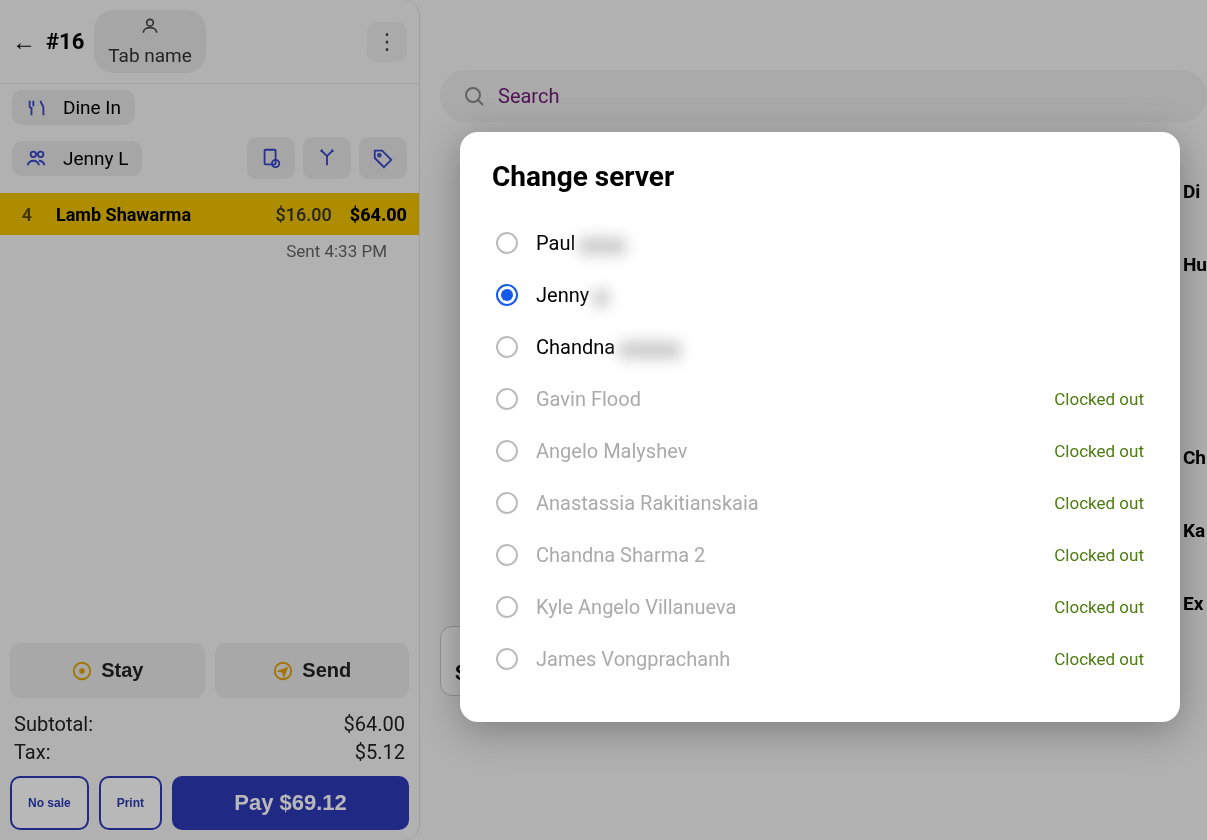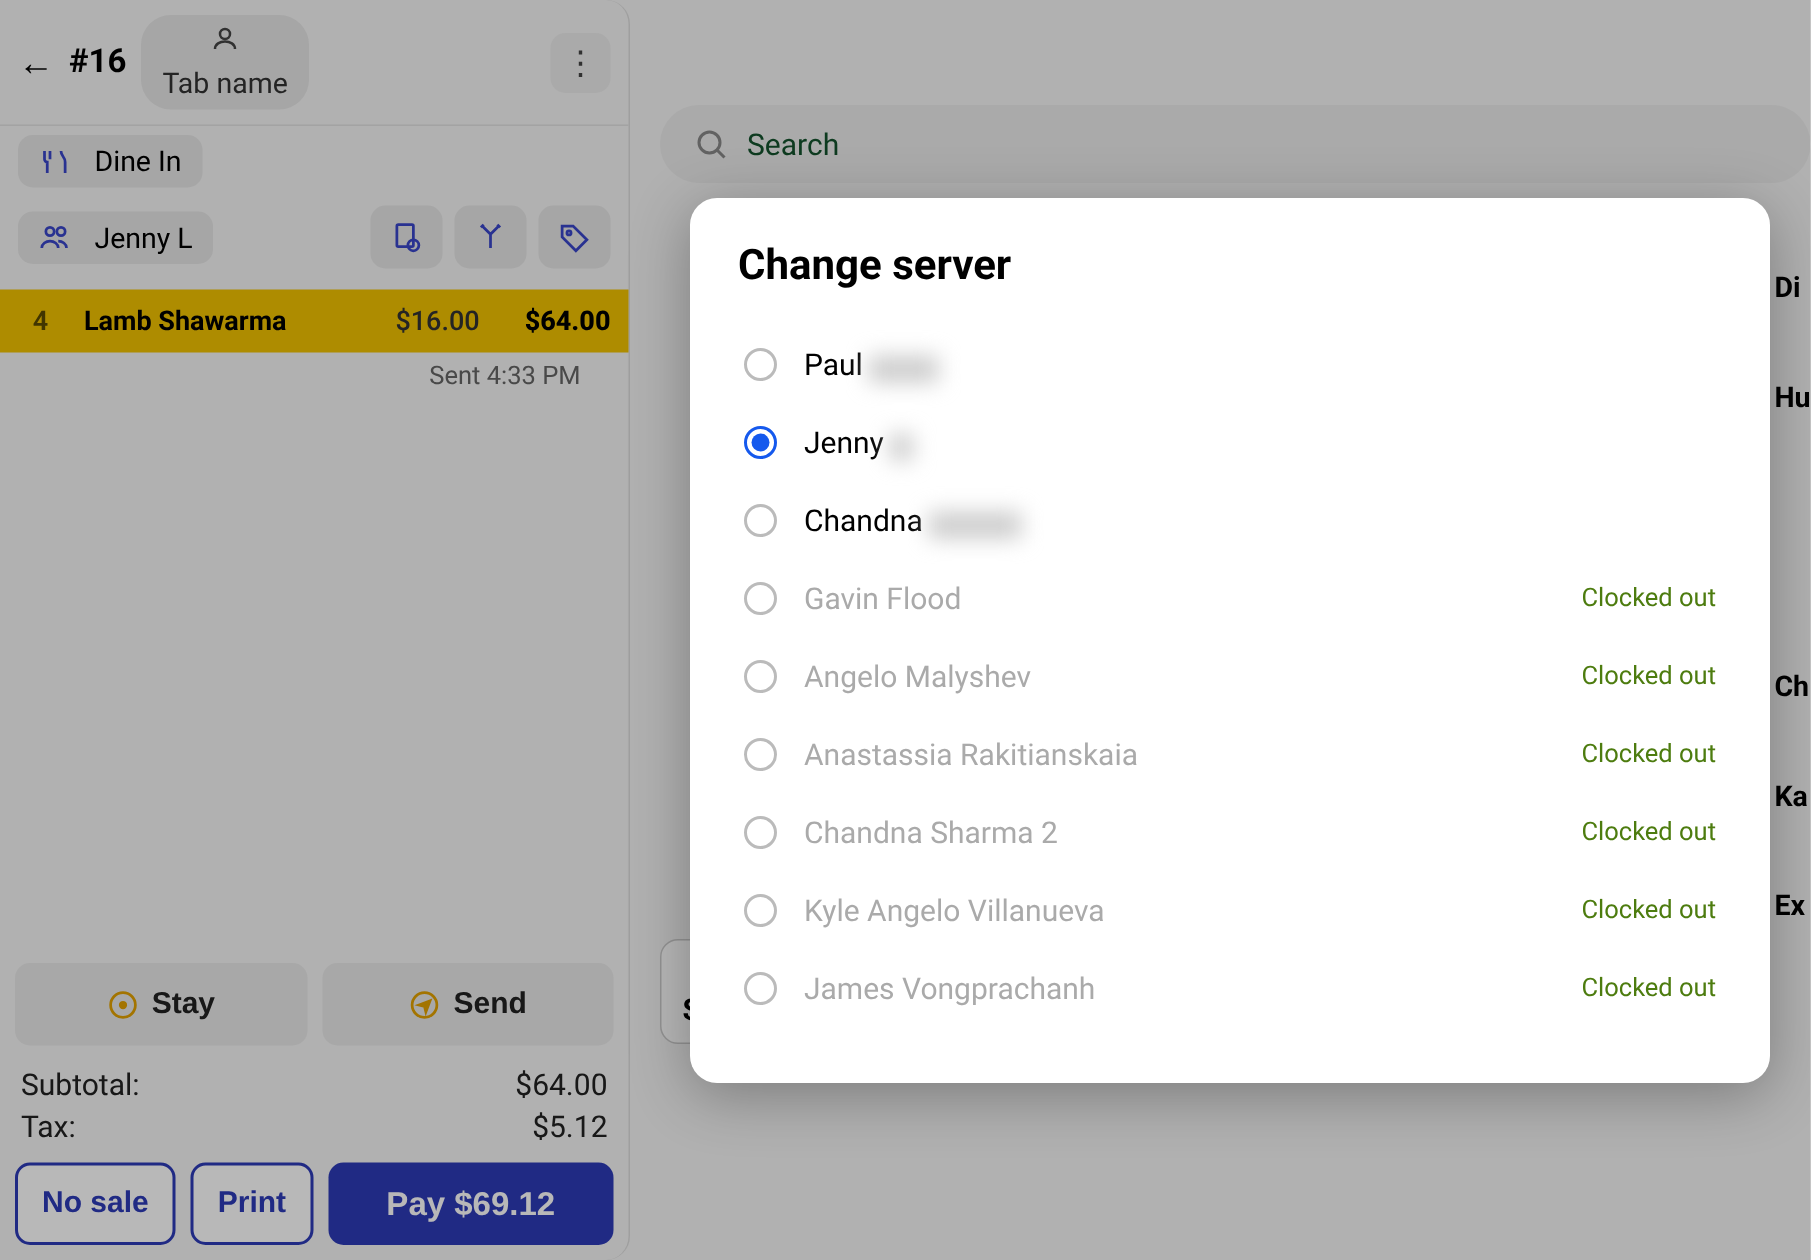--- a/index.html
+++ b/index.html
@@ -73,57 +73,57 @@
     padding: 8px 12px;
     font-size: 18px;
     margin-top: 8px;
   }
   .order-qty {
     width: 30px; height: 26px; border-radius: 4px;
     display: flex; align-items: center; justify-content: center;
     font-weight: 600; margin-right: 14px; color: #5a4a00;
   }
   .order-name { font-weight: 700; flex: 1; }
-  .order-unit { color: #333; margin-right: 30px; font-weight: 500; }
+  .order-unit { color: #333; margin-right: 18px; font-weight: 500; }
   .order-total { font-weight: 800; }
 
   .sent-line { text-align: right; padding: 6px 32px; color: #666; font-size: 17px; }
 
   .bottom-area { margin-top: auto; padding: 10px; }
   .stay-send { display: flex; gap: 10px; margin-bottom: 12px; }
   .stay-send button {
     flex: 1; background: #e9e9e9; border: none; border-radius: 10px;
     padding: 16px; font-size: 20px; font-weight: 700;
     display: flex; align-items: center; justify-content: center; gap: 8px;
     color: #222;
   }
   .stay-send svg { width: 22px; height: 22px; stroke: #e2a100; fill:none; }
 
   .totals { padding: 0 4px 10px 4px; }
   .total-row { display: flex; justify-content: space-between; font-size: 20px; color: #222; padding: 2px 0; }
 
   .pay-row { display: flex; gap: 10px; }
   .btn-outline {
     border: 2px solid #2d3bb8; background: #fff; color: #2d3bb8;
-    border-radius: 10px; padding: 14px 16px; font-size: 20px; font-weight: 600;
+    border-radius: 10px; padding: 14px 16px; font-size: 12px; font-weight: 600;
   }
   .btn-primary {
     flex: 1; background: #2d3bb8; color: #fff; border: none;
     border-radius: 10px; padding: 14px; font-size: 22px; font-weight: 700;
   }
 
   
   .right-panel {
     flex: 1; padding: 20px 0 20px 20px;
     overflow: hidden;
   }
   .search-bar {
     background: #ececec; border-radius: 40px;
     display: flex; align-items: center; gap: 12px;
-    padding: 14px 22px; font-size: 20px; color: #14532d;
+    padding: 14px 22px; font-size: 20px; color: #701a75;
     margin: 50px 0 24px 0;
   }
   .search-bar svg { width: 24px; height: 24px; stroke: #888; }
   .item-grid { display: flex; gap: 16px; flex-wrap: wrap; }
   .item-card {
     width: 230px; height: 70px;
     border: 1px solid #ccc; border-radius: 12px;
     background: #fff;
     padding: 10px 14px;
     display: flex; align-items: flex-end;

